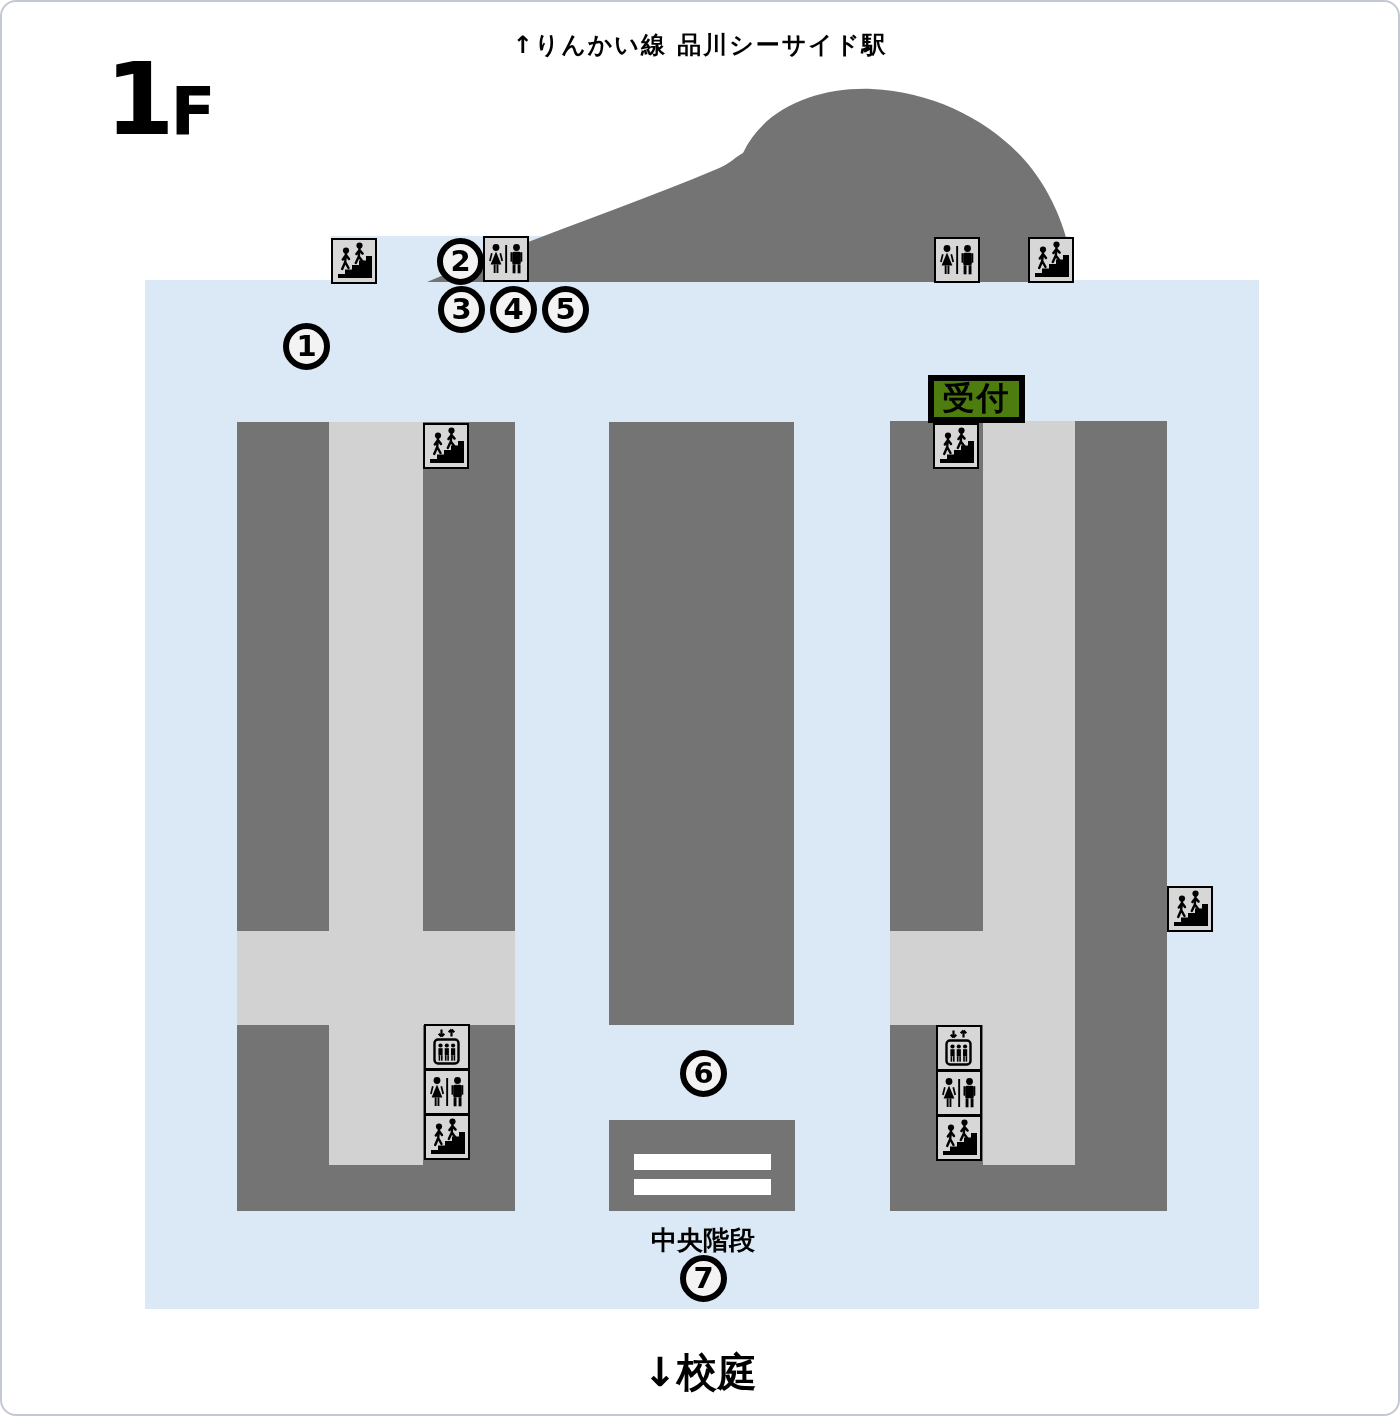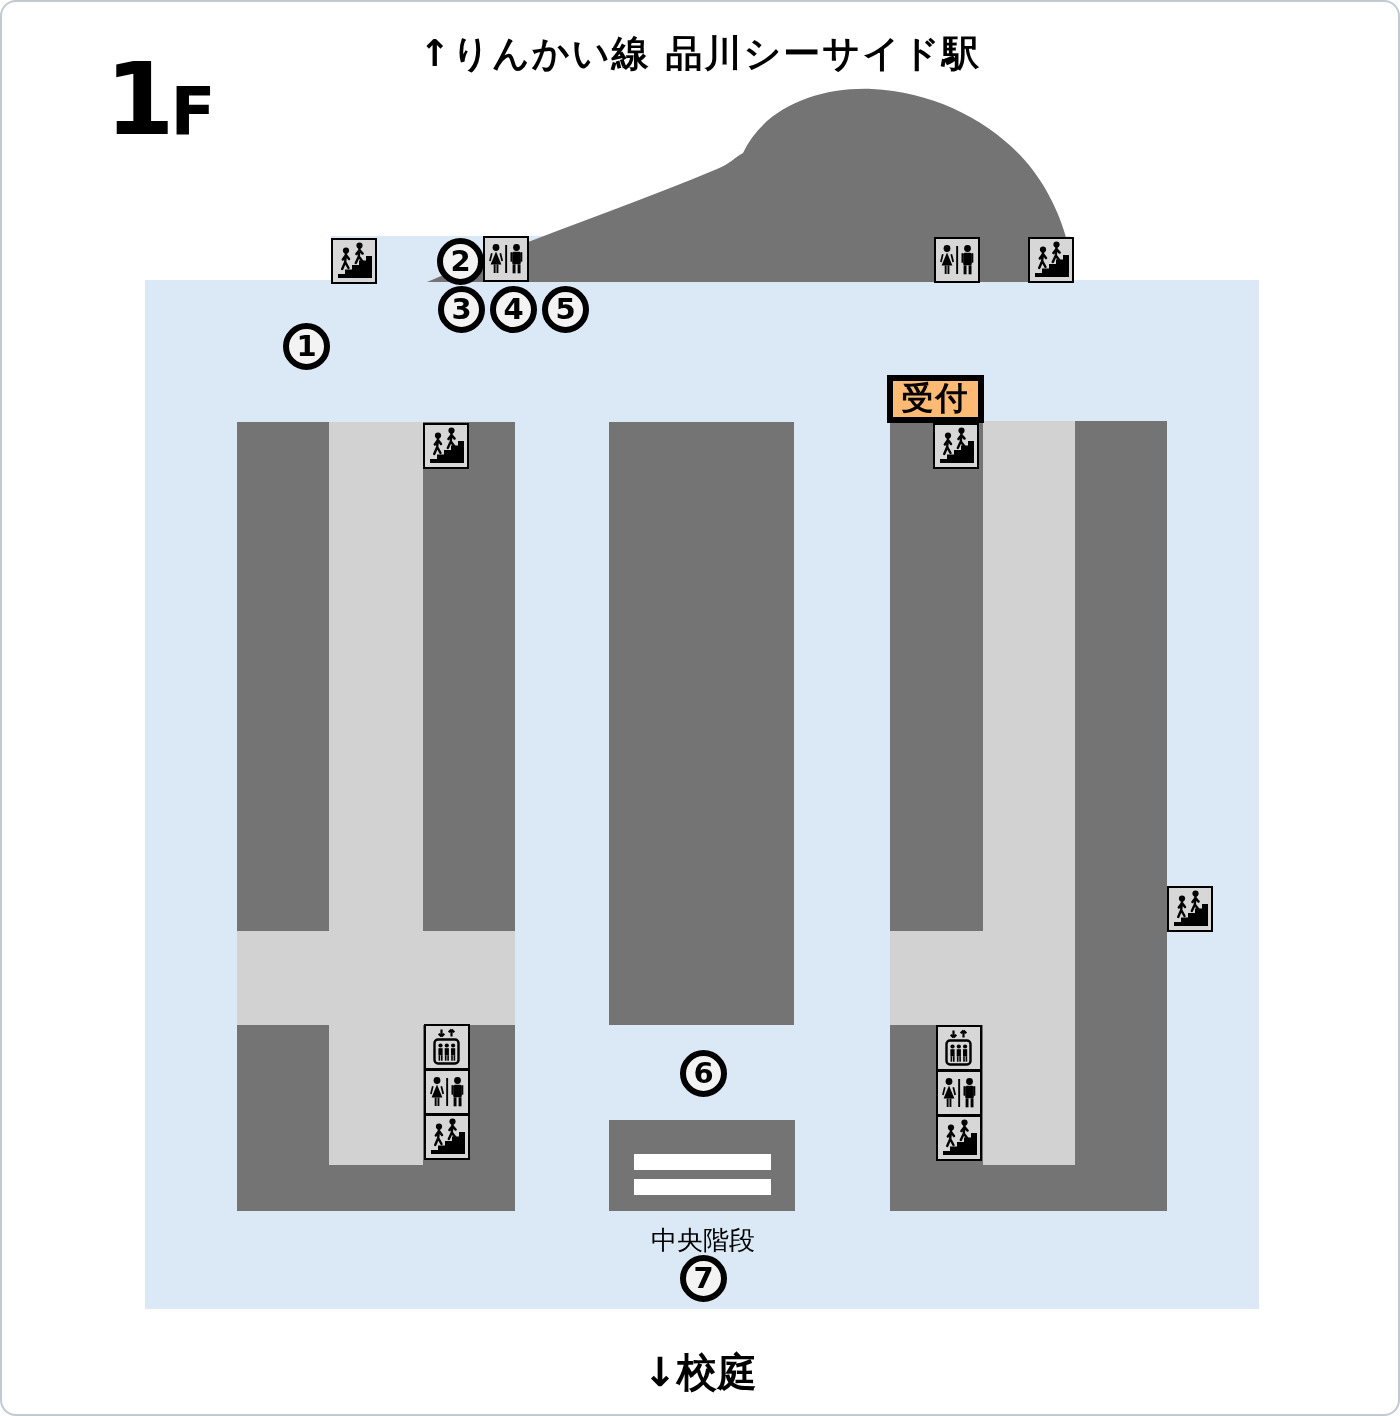--- a/index.html
+++ b/index.html
@@ -11,36 +11,36 @@
     border-radius:16px;
     box-sizing:border-box;
     overflow:hidden;
     font-family:"DejaVu Sans","Liberation Sans",sans-serif;
     color:#000;
   }
   .abs{position:absolute;}
   
   .title-top{
     top:27px;left:50%;transform:translateX(-50%);
-    font-size:37px;font-weight:bold;letter-spacing:2px;white-space:nowrap;
+    font-size:24px;font-weight:bold;letter-spacing:2px;white-space:nowrap;
     z-index:6;
   }
   .floor-label{
     top:48px;left:103px;z-index:6;
     font-weight:bold;line-height:1;display:flex;align-items:baseline;
   }
   .floor-label .num{font-size:100px;letter-spacing:-4px;}
   .floor-label .suf{font-size:66px;}
   .label-court{
     top:1328px;left:50%;transform:translateX(-50%);
     font-size:40px;font-weight:bold;white-space:nowrap;z-index:6;margin-top:15px;
   }
   .label-chuo{
     top:1221px;left:701px;transform:translateX(-50%);
-    font-size:26px;font-weight:normal;white-space:nowrap;z-index:6;
+    font-size:26px;font-weight:bold;white-space:nowrap;z-index:6;
   }
   
   .ground-main{left:143px;top:278px;width:1114px;height:1029px;z-index:1;}
   .ground-strip{left:329px;top:234px;width:740px;height:46px;z-index:1;}
   .blob-svg{left:0;top:0;z-index:2;pointer-events:none;}
   
   .bldg{z-index:2;}
   .corridor{z-index:3;}
   .stairbox{z-index:3;}
   .whitebar{z-index:4;background:#ffffff;}
@@ -139,21 +139,21 @@
 
   <div class="abs bldg" style="left:888px;top:419px;width:277px;height:790px;background:#747474;"></div>
   <div class="abs corridor" style="left:981px;top:419px;width:92px;height:744px;background:#d2d2d2;"></div>
   <div class="abs corridor" style="left:888px;top:929px;width:185px;height:94px;background:#d2d2d2;"></div>
 
   <div class="abs stairbox" style="left:607px;top:1118px;width:186px;height:91px;background:#747474;"></div>
   <div class="abs whitebar" style="left:632px;top:1152px;width:137px;height:16px;"></div>
   <div class="abs whitebar" style="left:632px;top:1177px;width:137px;height:16px;"></div>
   <div class="abs label-chuo">中央階段</div>
 
-  <div class="abs reception" style="background:#fdba74;">受付</div>
+  <div class="abs reception" style="background:#4d7c0f;margin-left:41px;">受付</div>
 
   <svg class="abs icon-box" style="left:329px;top:236px;">
       <use href="#sym-stairs"></use>
     </svg>
   <svg class="abs icon-box" style="left:1026px;top:235px;">
       <use href="#sym-stairs"></use>
     </svg>
   <svg class="abs icon-box" style="left:421px;top:421px;">
       <use href="#sym-stairs"></use>
     </svg>

